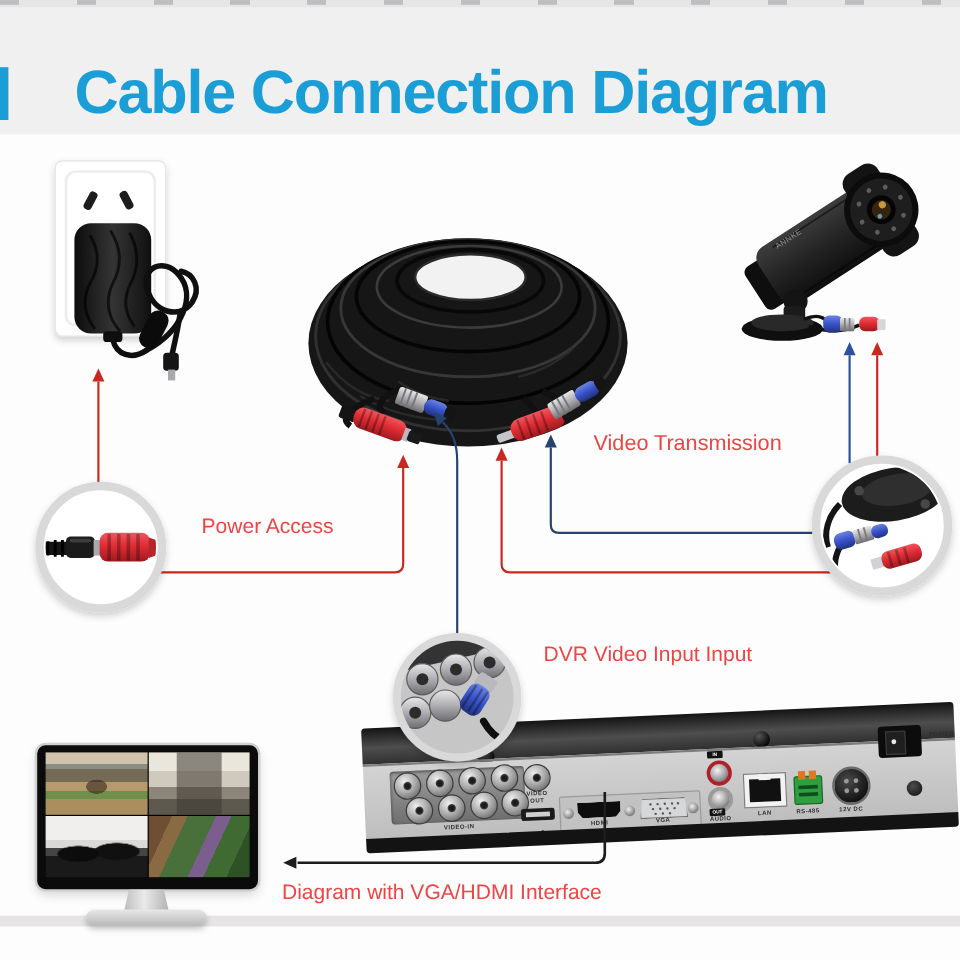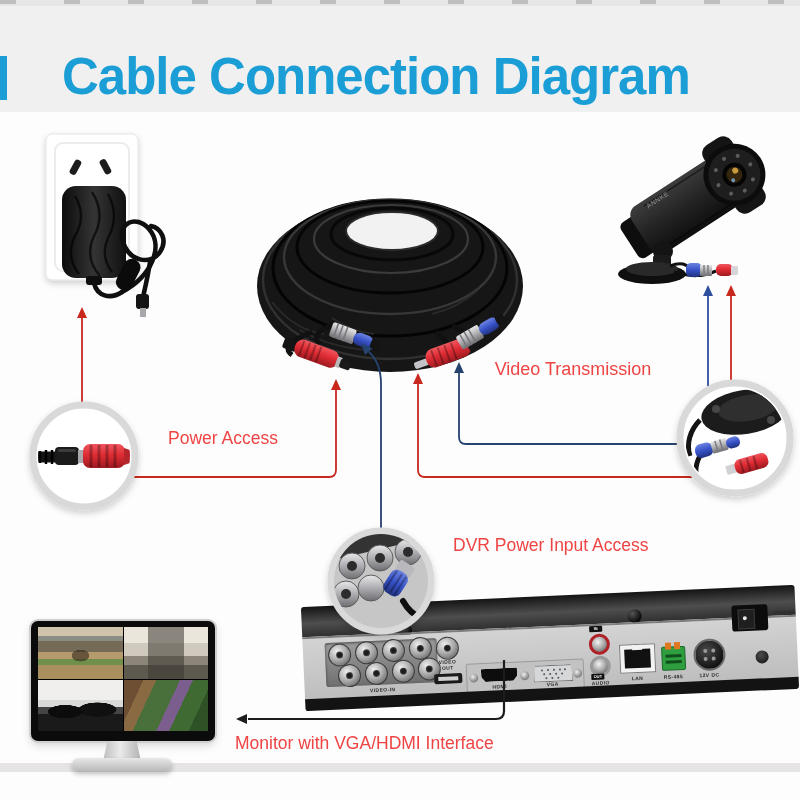--- a/index.html
+++ b/index.html
@@ -462,15 +462,15 @@
     <path d="M504,660 V711 Q504,719 496,719 H248" stroke="#1d1d1d" stroke-width="2.2" fill="none"></path>
     <polygon points="-10,0 1,-5 1,5" transform="translate(246,719)" fill="#1d1d1d"></polygon>
   </g>
 </svg>
 
 <div class="abs title">Cable Connection Diagram</div>
 <div class="abs lbl lbl-power">Power Access</div>
 <div class="abs lbl lbl-video">
   <div>Video Transmission</div>
 </div>
-<div class="abs lbl lbl-dvr">DVR Power Input Access</div>
-<div class="abs lbl lbl-monitor">Monitor with VGA/HDMI Interface</div>
+<div class="abs lbl lbl-dvr">DVR Video Input Input</div>
+<div class="abs lbl lbl-monitor">Diagram with VGA/HDMI Interface</div>
 <div class="abs cam-brand">ANNKE</div>
 
 </body></html>

